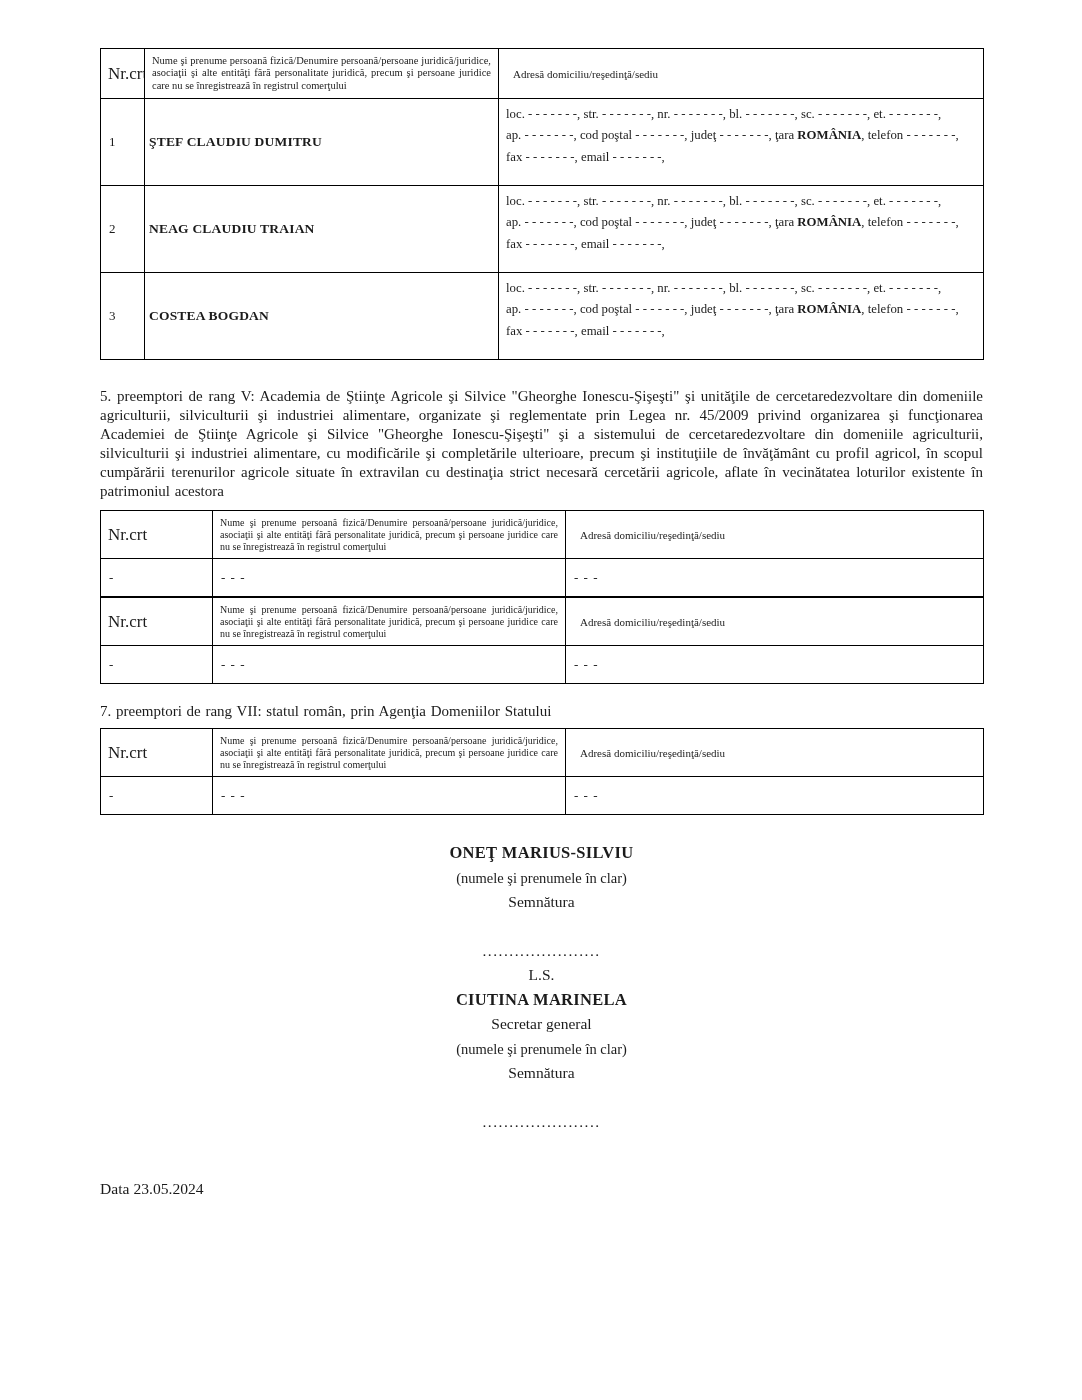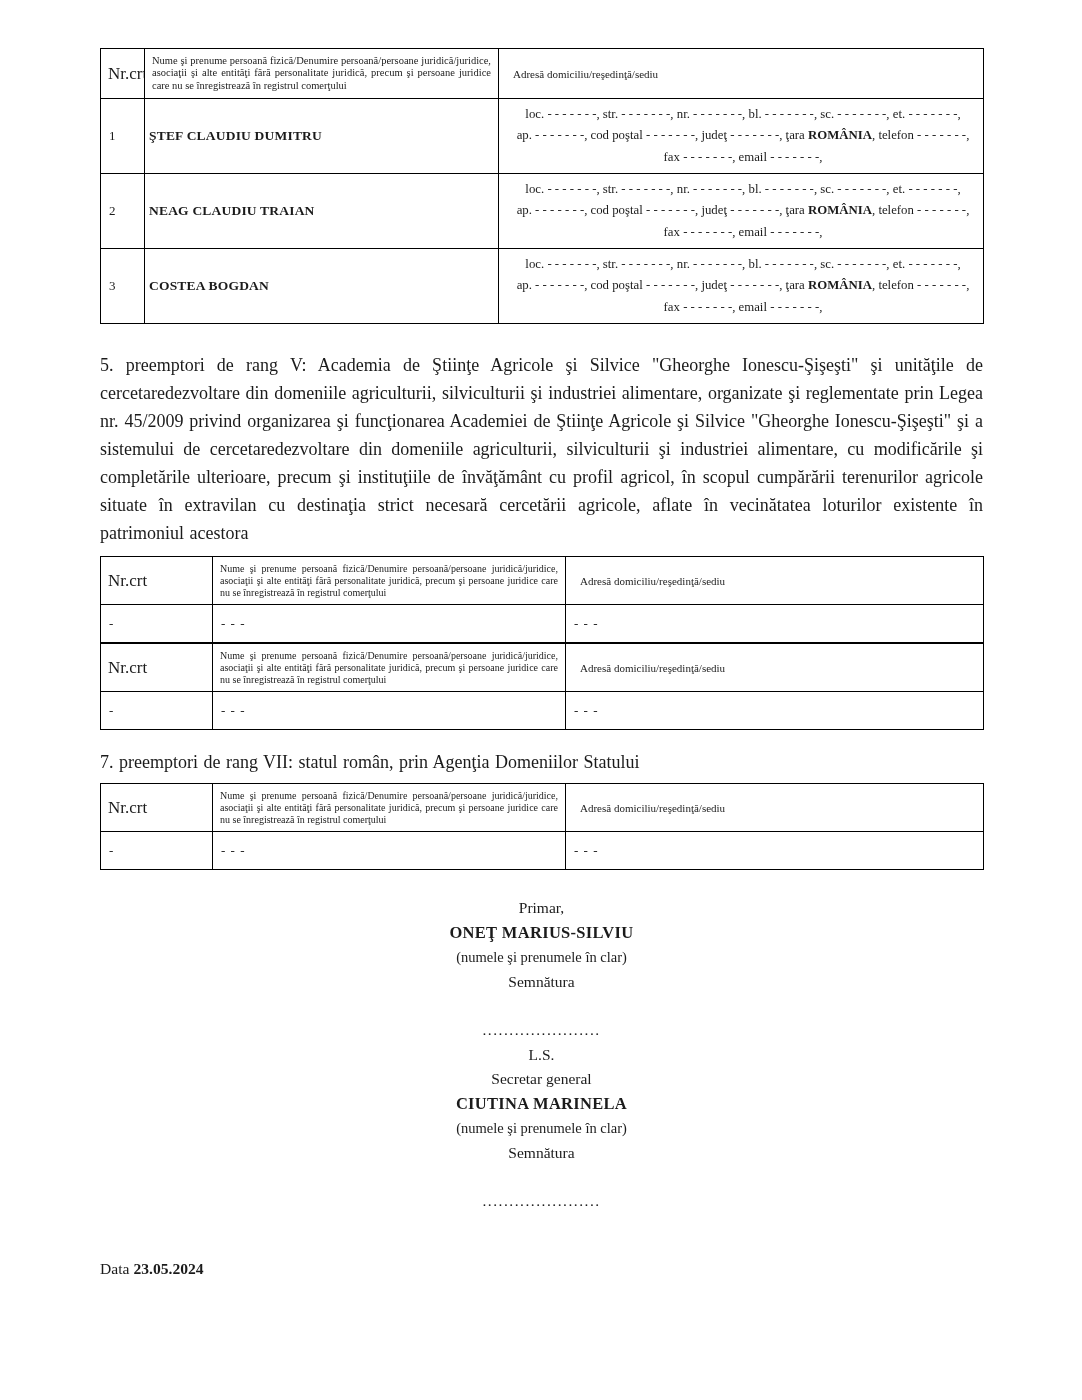--- a/index.html
+++ b/index.html
@@ -18,43 +18,43 @@
   td { border:1.5px solid #000000; vertical-align:middle; overflow:hidden; }
 
   
   .t1 .hdr td { height:45px; }
   .hd-nr   { font-size:17px; padding-left:7px; }
   .hd-name { font-size:10.5px; line-height:12.5px; text-align:justify; padding:2px 7px 2px 7px; vertical-align:middle; }
   .hd-addr { font-size:11px; padding-left:14px; }
   .t1 .drow td { height:66px; }
   .c-nr   { font-size:13px; padding-left:8px; }
   .c-name { font-weight:bold; font-size:13.5px; letter-spacing:0.2px; padding-left:4px; }
-  .c-addr { padding:4px 3px 4px 7px;text-align:center; }
+  .c-addr { padding:4px 3px 16px 7px; }
   .al { font-size:12.8px; line-height:21.5px; white-space:nowrap; }
   .bold { font-weight:bold; }
 
   
   .t2 .hdr td { height:43px; }
   .t2 .hd-name { font-size:10px; line-height:12px; }
   .t2 .drow td { height:35px; font-size:13px; }
   .t2 .c-val { padding-left:8px; letter-spacing:1px; }
 
-  .para { font-size:18px; line-height:28px; text-align:justify; word-spacing:1px; margin:0; }
+  .para { font-size:15px; line-height:19px; text-align:justify; word-spacing:1px; margin:0; }
   .para-5 { margin:27px 0 9px 0; }
   .para-6 { margin:21px 0 7px 0; }
   .para-7 { margin:18px 0 7px 0; }
 
   .sig { margin-top:26px; text-align:center; font-size:15.5px; }
   .sig-line { line-height:24.5px; }
   .sig-name { font-weight:bold; font-size:16.5px; letter-spacing:0.3px; }
   .sig-note { font-size:14.5px; }
   .sig-dots { margin-top:24px; letter-spacing:1.5px; }
 
   .date-line { margin-top:46px; font-size:15.6px; text-align:left; }
-  .date-value { font-weight:bold; margin-left:4px; }
+  .date-value { font-weight:normal; margin-left:4px; }
 </style>
 </head>
 <body>
 
 <div class="page">
   <div class="content">
 
     <table class="t1">
       <colgroup>
           <col style="width:44px">
@@ -153,28 +153,27 @@
       </tr>
       <tr class="drow">
         <td class="c-val">-</td>
         <td class="c-val">- - -</td>
         <td class="c-val">- - -</td>
       </tr>
     </tbody>
       </table>
 
     <div class="sig">
-      <div class="sig-line">Primar,</div>
       <div class="sig-line sig-name">ONEŢ MARIUS-SILVIU</div>
       <div class="sig-line sig-note">(numele şi prenumele în clar)</div>
       <div class="sig-line">Semnătura</div>
       <div class="sig-line sig-dots">......................</div>
       <div class="sig-line">L.S.</div>
+      <div class="sig-line sig-name">CIUTINA MARINELA</div>
       <div class="sig-line">Secretar general</div>
-      <div class="sig-line sig-name">CIUTINA MARINELA</div>
       <div class="sig-line sig-note">(numele şi prenumele în clar)</div>
       <div class="sig-line">Semnătura</div>
       <div class="sig-line sig-dots">......................</div>
     </div>
 
     <div class="date-line">
       <span>Data</span><span class="date-value">23.05.2024</span>
     </div>
 
   </div>

